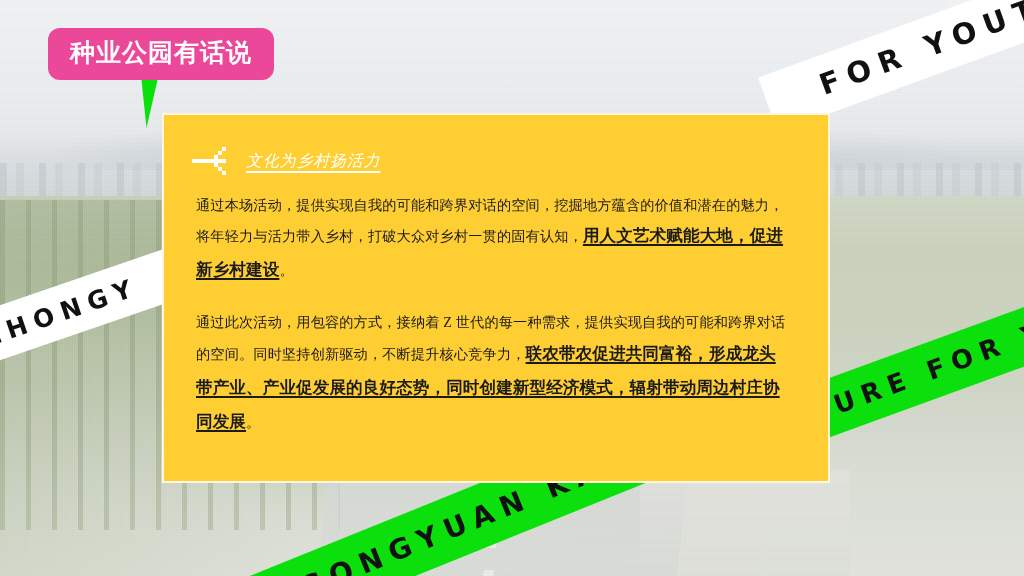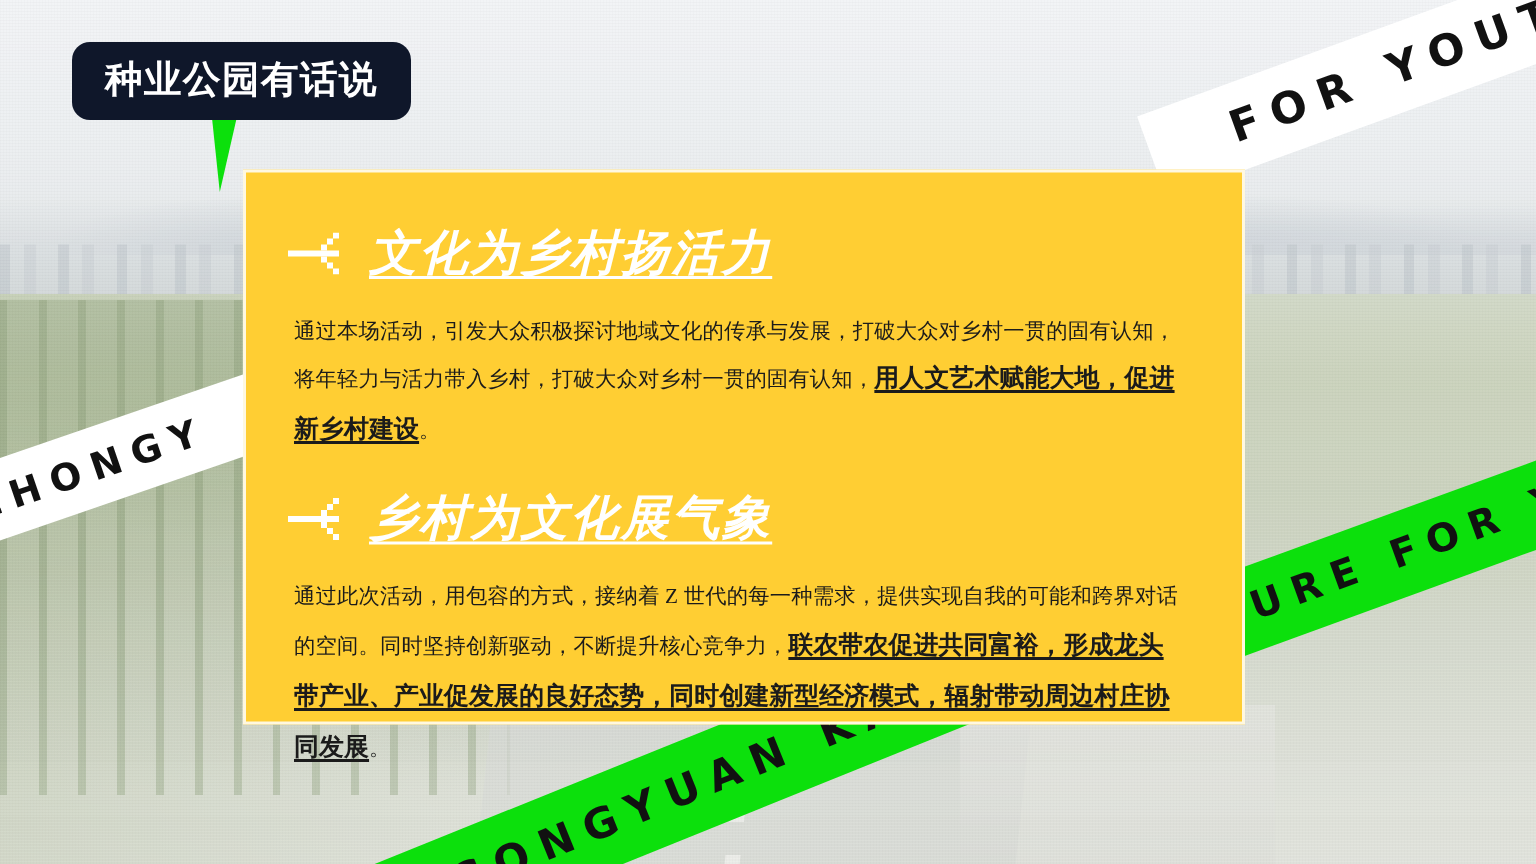--- a/index.html
+++ b/index.html
@@ -127,21 +127,21 @@
     background:#0ce00c;
     transform:rotate(-22deg);
     transform-origin:left center;
     padding-left:70px;
     font-size:28px;
   }
 
   
   .bubble-wrap { position:absolute; left:48px; top:28px; }
   .bubble {
-    background:#0f172a;
+    background:#ec4899;
     border-radius:12px;
     padding:8px 22px 10px 22px;
     color:#ffffff;
     font-size:25px;
     font-weight:700;
     letter-spacing:.04em;
     line-height:1.35;
   }
   .bubble-tail {
     position:absolute; left:96px; top:52px;
@@ -161,22 +161,22 @@
     padding:32px 42px 0 28px;
   }
   .section { margin-bottom:6px; }
   .sec-head {
     display:flex; align-items:center; gap:14px;
     margin-bottom:16px;
   }
   .arrow-icon { flex:0 0 auto; display:block; }
   .sec-title {
     color:#ffffff;
-    font-size:32px;
-    font-weight:700;
+    font-size:16px;
+    font-weight:400;
     font-style:italic;
     letter-spacing:.05em;
     text-decoration:underline;
     text-underline-offset:5px;
     text-decoration-thickness:2px;
   }
   .body-text {
     color:#1b1b1b;
     font-size:14.2px;
     line-height:2.0;
@@ -247,40 +247,24 @@
             <rect x="13" y="2" width="2" height="2"></rect>
             <rect x="15" y="0" width="2" height="2"></rect>
             <rect x="11" y="8" width="2" height="2"></rect>
             <rect x="13" y="10" width="2" height="2"></rect>
             <rect x="15" y="12" width="2" height="2"></rect>
           </g>
         </svg>
         <div class="sec-title">文化为乡村扬活力</div>
       </div>
       <div class="body-text">
-        <span>通过本场活动，引发大众积极探讨地域文化的传承与发展，打破大众对乡村一贯的固有认知，将年轻力与活力带入乡村，打破大众对乡村一贯的固有认知，</span><span class="em">用人文艺术赋能大地，促进新乡村建设</span><span>。</span>
+        <span>通过本场活动，提供实现自我的可能和跨界对话的空间，挖掘地方蕴含的价值和潜在的魅力，将年轻力与活力带入乡村，打破大众对乡村一贯的固有认知，</span><span class="em">用人文艺术赋能大地，促进新乡村建设</span><span>。</span>
       </div>
     </div>
 
     <div class="section second">
-      <div class="sec-head">
-        <svg class="arrow-icon" width="40" height="28" viewBox="0 0 20 14">
-          <g fill="#ffffff">
-            <rect x="0" y="6" width="13" height="2"></rect>
-            <rect x="13" y="6" width="2" height="2"></rect>
-            <rect x="15" y="6" width="2" height="2"></rect>
-            <rect x="11" y="4" width="2" height="2"></rect>
-            <rect x="13" y="2" width="2" height="2"></rect>
-            <rect x="15" y="0" width="2" height="2"></rect>
-            <rect x="11" y="8" width="2" height="2"></rect>
-            <rect x="13" y="10" width="2" height="2"></rect>
-            <rect x="15" y="12" width="2" height="2"></rect>
-          </g>
-        </svg>
-        <div class="sec-title">乡村为文化展气象</div>
-      </div>
       <div class="body-text">
         <span>通过此次活动，用包容的方式，接纳着 Z 世代的每一种需求，提供实现自我的可能和跨界对话的空间。同时坚持创新驱动，不断提升核心竞争力，</span><span class="em">联农带农促进共同富裕，形成龙头带产业、产业促发展的良好态势，同时创建新型经济模式，辐射带动周边村庄协同发展</span><span>。</span>
       </div>
     </div>
 
   </div>
 </div>
 
 </body></html>

